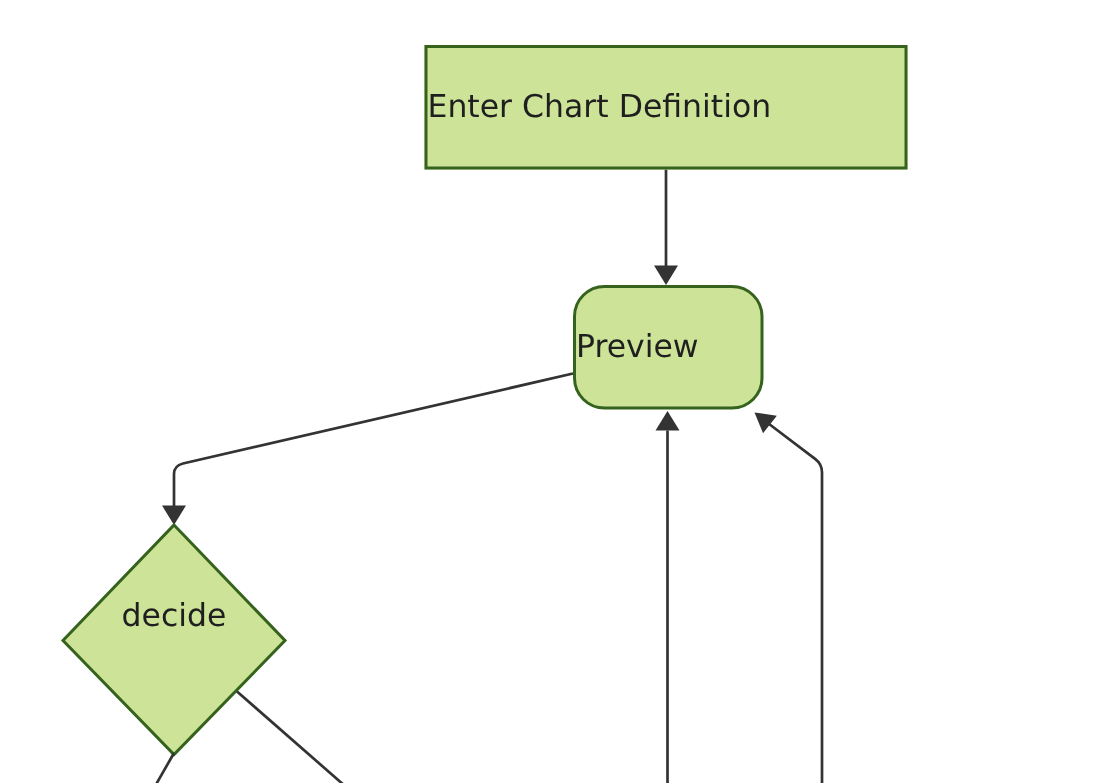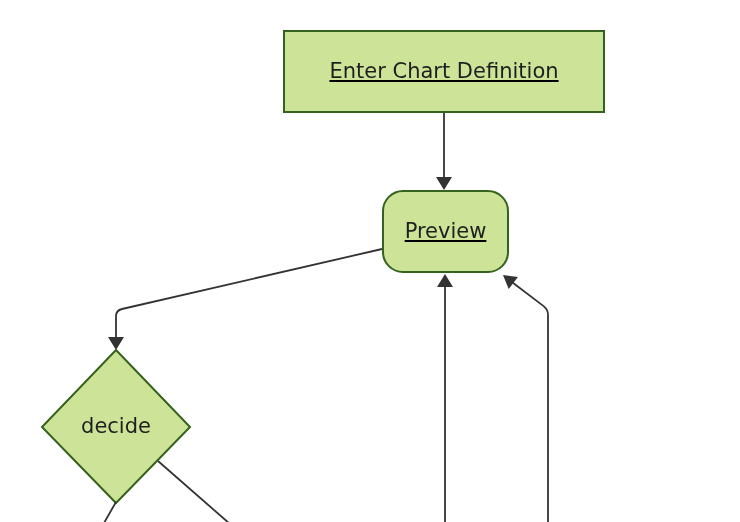--- a/index.html
+++ b/index.html
@@ -43,43 +43,41 @@
     stroke-width: 2;
     stroke-linejoin: miter;
   }
   .node {
     position: absolute;
     box-sizing: border-box;
     background: var(--node-fill);
     border: 2px solid var(--node-border);
     display: flex;
     align-items: center;
-    justify-content: center;
-    text-decoration: underline;
   }
   .node-rect-1 {
     left: 283px; top: 30px;
     width: 322px; height: 83px;
     border-radius: 0;
   }
   .node-rect-2 {
     left: 382px; top: 190px;
     width: 127px; height: 83px;
     border-radius: 21px;
   }
   .node-label, .diamond-label {
     color: var(--label-color);
     font-size: 21px;
     line-height: 1.2;
     white-space: nowrap;
     text-align: center;
   }
   .diamond-label {
     position: absolute;
-    left: 46px; top: 412px;
+    left: 46px; top: 396px;
     width: 140px; height: 30px;
     display: flex;
     align-items: center;
     justify-content: center;
   }
 </style>
 </head>
 <body>
 
 <div class="canvas">

